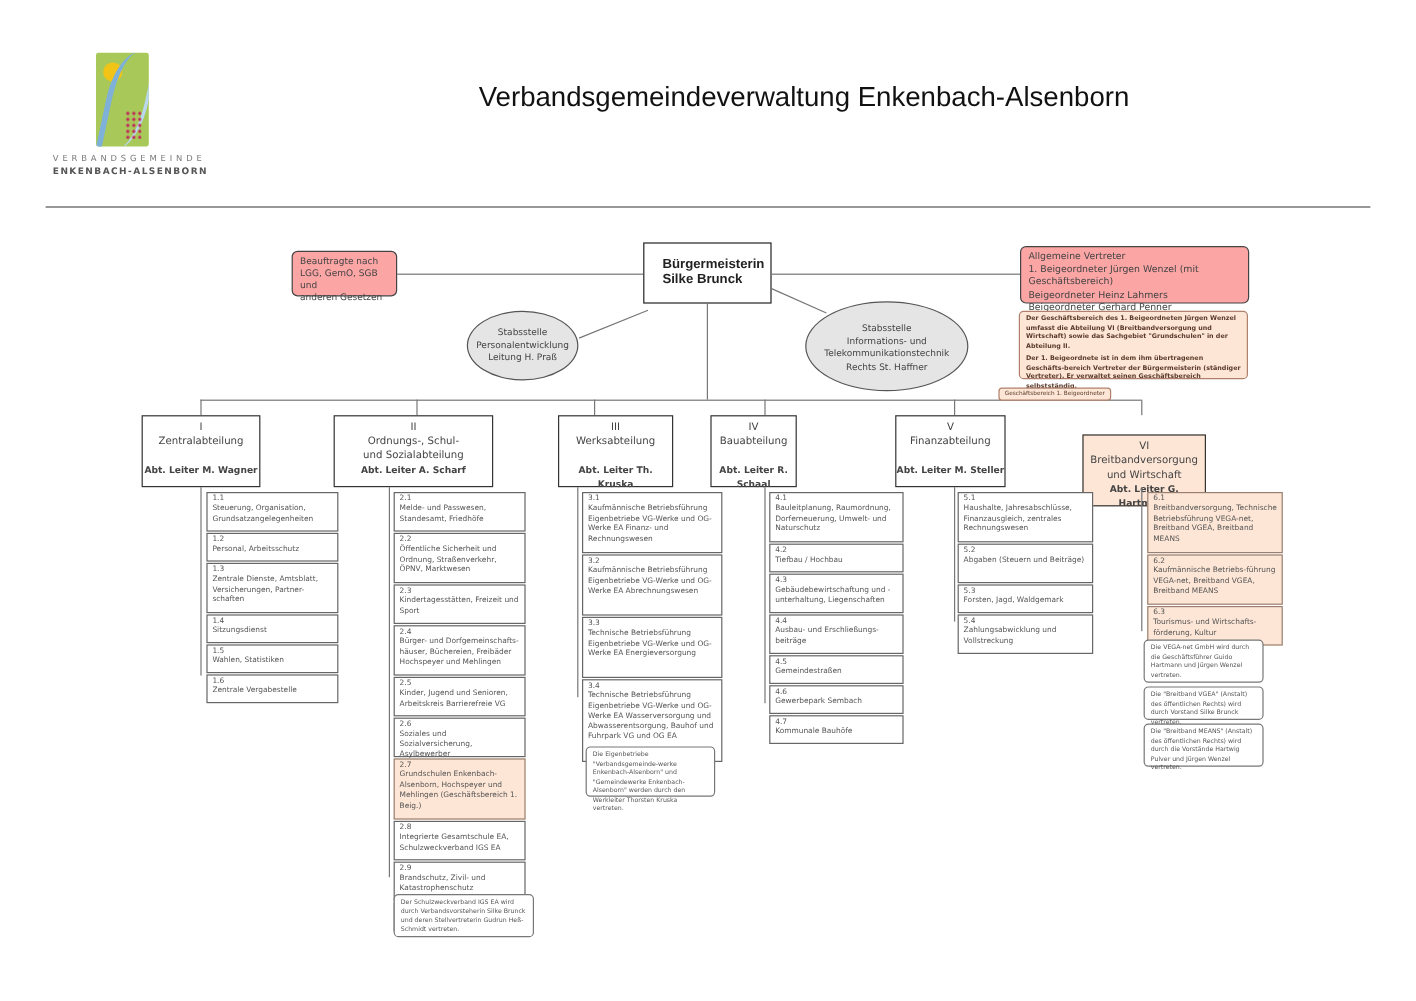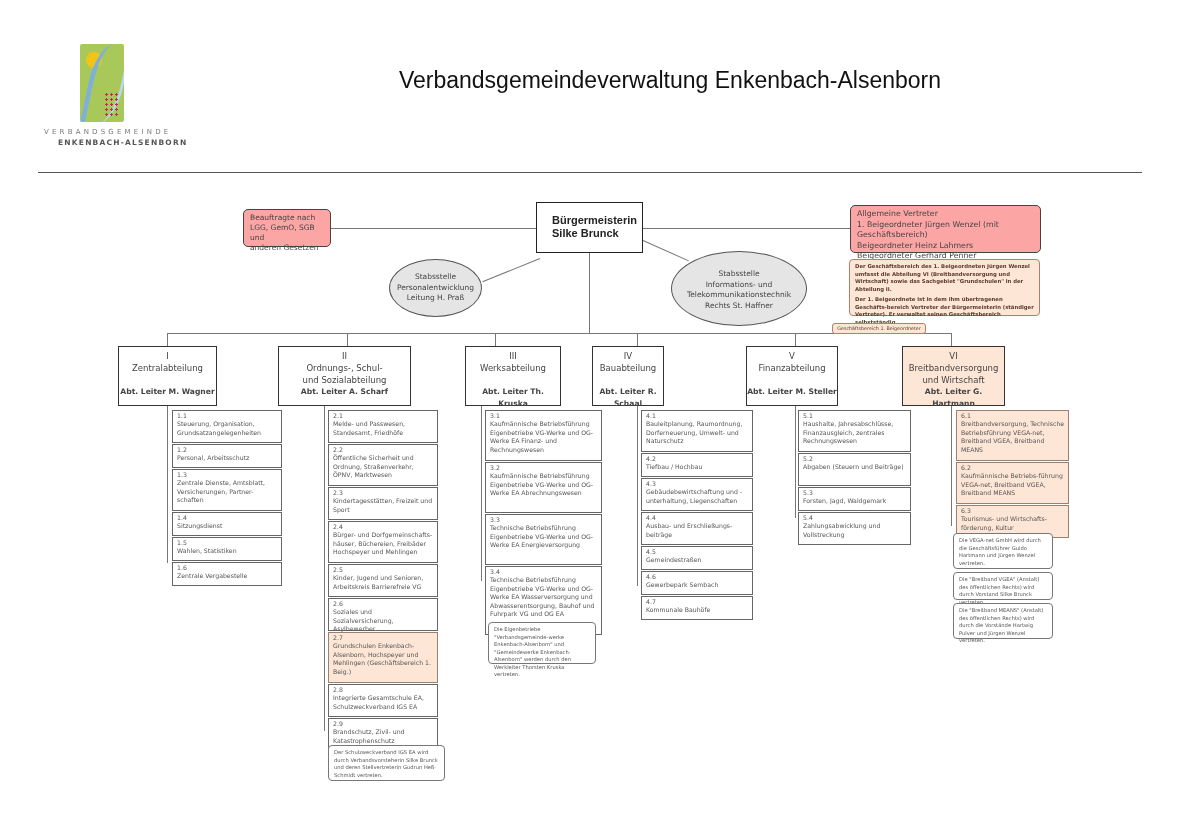--- a/index.html
+++ b/index.html
@@ -5,21 +5,21 @@
   html, body { margin:0; padding:0; background:#ffffff; }
   body { width:1180px; height:834px; position:relative; overflow:hidden;
          font-family:"DejaVu Sans", sans-serif; color:#333; }
   .abs { position:absolute; box-sizing:border-box; }
   .logo-box { left:30px; top:38px; width:150px; height:112px; }
   .logo-art { position:absolute; left:50px; top:6px; width:44px; height:78px; background:#a8c95a; border-radius:2px; overflow:hidden; }
   .logo-sun { position:absolute; left:6px; top:8px; width:16px; height:16px; border-radius:50%; background:#f2c417; }
   .logo-wave { position:absolute; left:8px; top:0; width:28px; height:80px; border-left:5px solid #7fb0d8; border-right:3px solid #b9d7ee; border-radius:50% 0 50% 0; transform:skewX(-12deg); }
   .logo-grapes { position:absolute; left:24px; top:48px; width:14px; height:24px; background:radial-gradient(circle, #c02a5a 35%, transparent 40%) 0 0/5px 5px; }
   .logo-line1 { position:absolute; left:14px; top:90px; font-size:7px; letter-spacing:3.2px; color:#7a7a7a; white-space:nowrap; }
-  .logo-line2 { position:absolute; left:28px; top:100px; font-size:7.5px; letter-spacing:1.2px; font-weight:bold; color:#555; white-space:nowrap; }
+  .logo-line2 { position:absolute; left:14px; top:100px; font-size:7.5px; letter-spacing:1.2px; font-weight:bold; color:#555; white-space:nowrap; }
 
   .title { left:300px; top:64px; width:740px; text-align:center; font-family:"Liberation Sans", sans-serif; font-size:23px; line-height:32px; color:#111; }
   .rule { left:38px; top:172px; width:1104px; height:1px; background:#555; }
 
   .line { position:absolute; background:#777; }
   .rbox { border:1.5px solid #444; border-radius:5px; background:#fca5a5; }
 
   .mayor { left:536px; top:202px; width:107px; height:51px; border:1.8px solid #222; background:#fff;
            font-family:"Liberation Sans", sans-serif; font-weight:bold; font-size:11px; line-height:13px; color:#222; padding:11px 0 0 15px; }
   .beauf { left:243px; top:209px; width:88px; height:38px; font-size:7.5px; line-height:10px; padding:3px 6px; color:#444; }
@@ -28,21 +28,21 @@
                  font-size:5.3px; line-height:7.5px; font-weight:bold; color:#5a3a2a; padding:3px 5px; }
   .note-orange p { margin:0 0 3px 0; }
   .ellipse { border:1.2px solid #555; border-radius:50%; background:#e5e5e5; text-align:center; font-size:7.5px; line-height:10.5px; color:#444; }
   .el1 { left:389px; top:259px; width:93px; height:58px; padding-top:12px; }
   .el2 { left:671px; top:251px; width:136px; height:75px; padding-top:17px; }
   .gb-tag { left:832px; top:323px; width:94px; height:11px; border:1px solid #b0806a; border-radius:3px; background:#fde6d6; font-size:4.8px; line-height:9px; text-align:center; color:#5a3a2a; }
 
   .dept { top:346px; height:60px; border:1.6px solid #333; background:#fff; text-align:center; font-size:8.5px; line-height:12px; color:#444; padding-top:3px; }
   .dept .head { font-size:8.5px; }
   .dept .leiter { font-size:7.6px;font-weight:bold; }
-  .dept.vi { background:#fde6d6; }
+  .dept.vi { background:#fde6d6;margin-top:16px; }
 
   .sub { width:101px; border:1px solid #666; background:#fff; font-size:6.2px; line-height:8.4px; color:#555; padding:1px 3px 2px 4px; }
   .sub.o { background:#fde6d6; border-color:#9a8070; }
   .sub .num { display:block; }
   .note { border:1px solid #777; border-radius:4px; background:#fff; font-size:5.2px; line-height:7.5px; color:#555; padding:3px 5px; }
 </style>
 </head>
 <body>
 
 <div class="abs logo-box">

